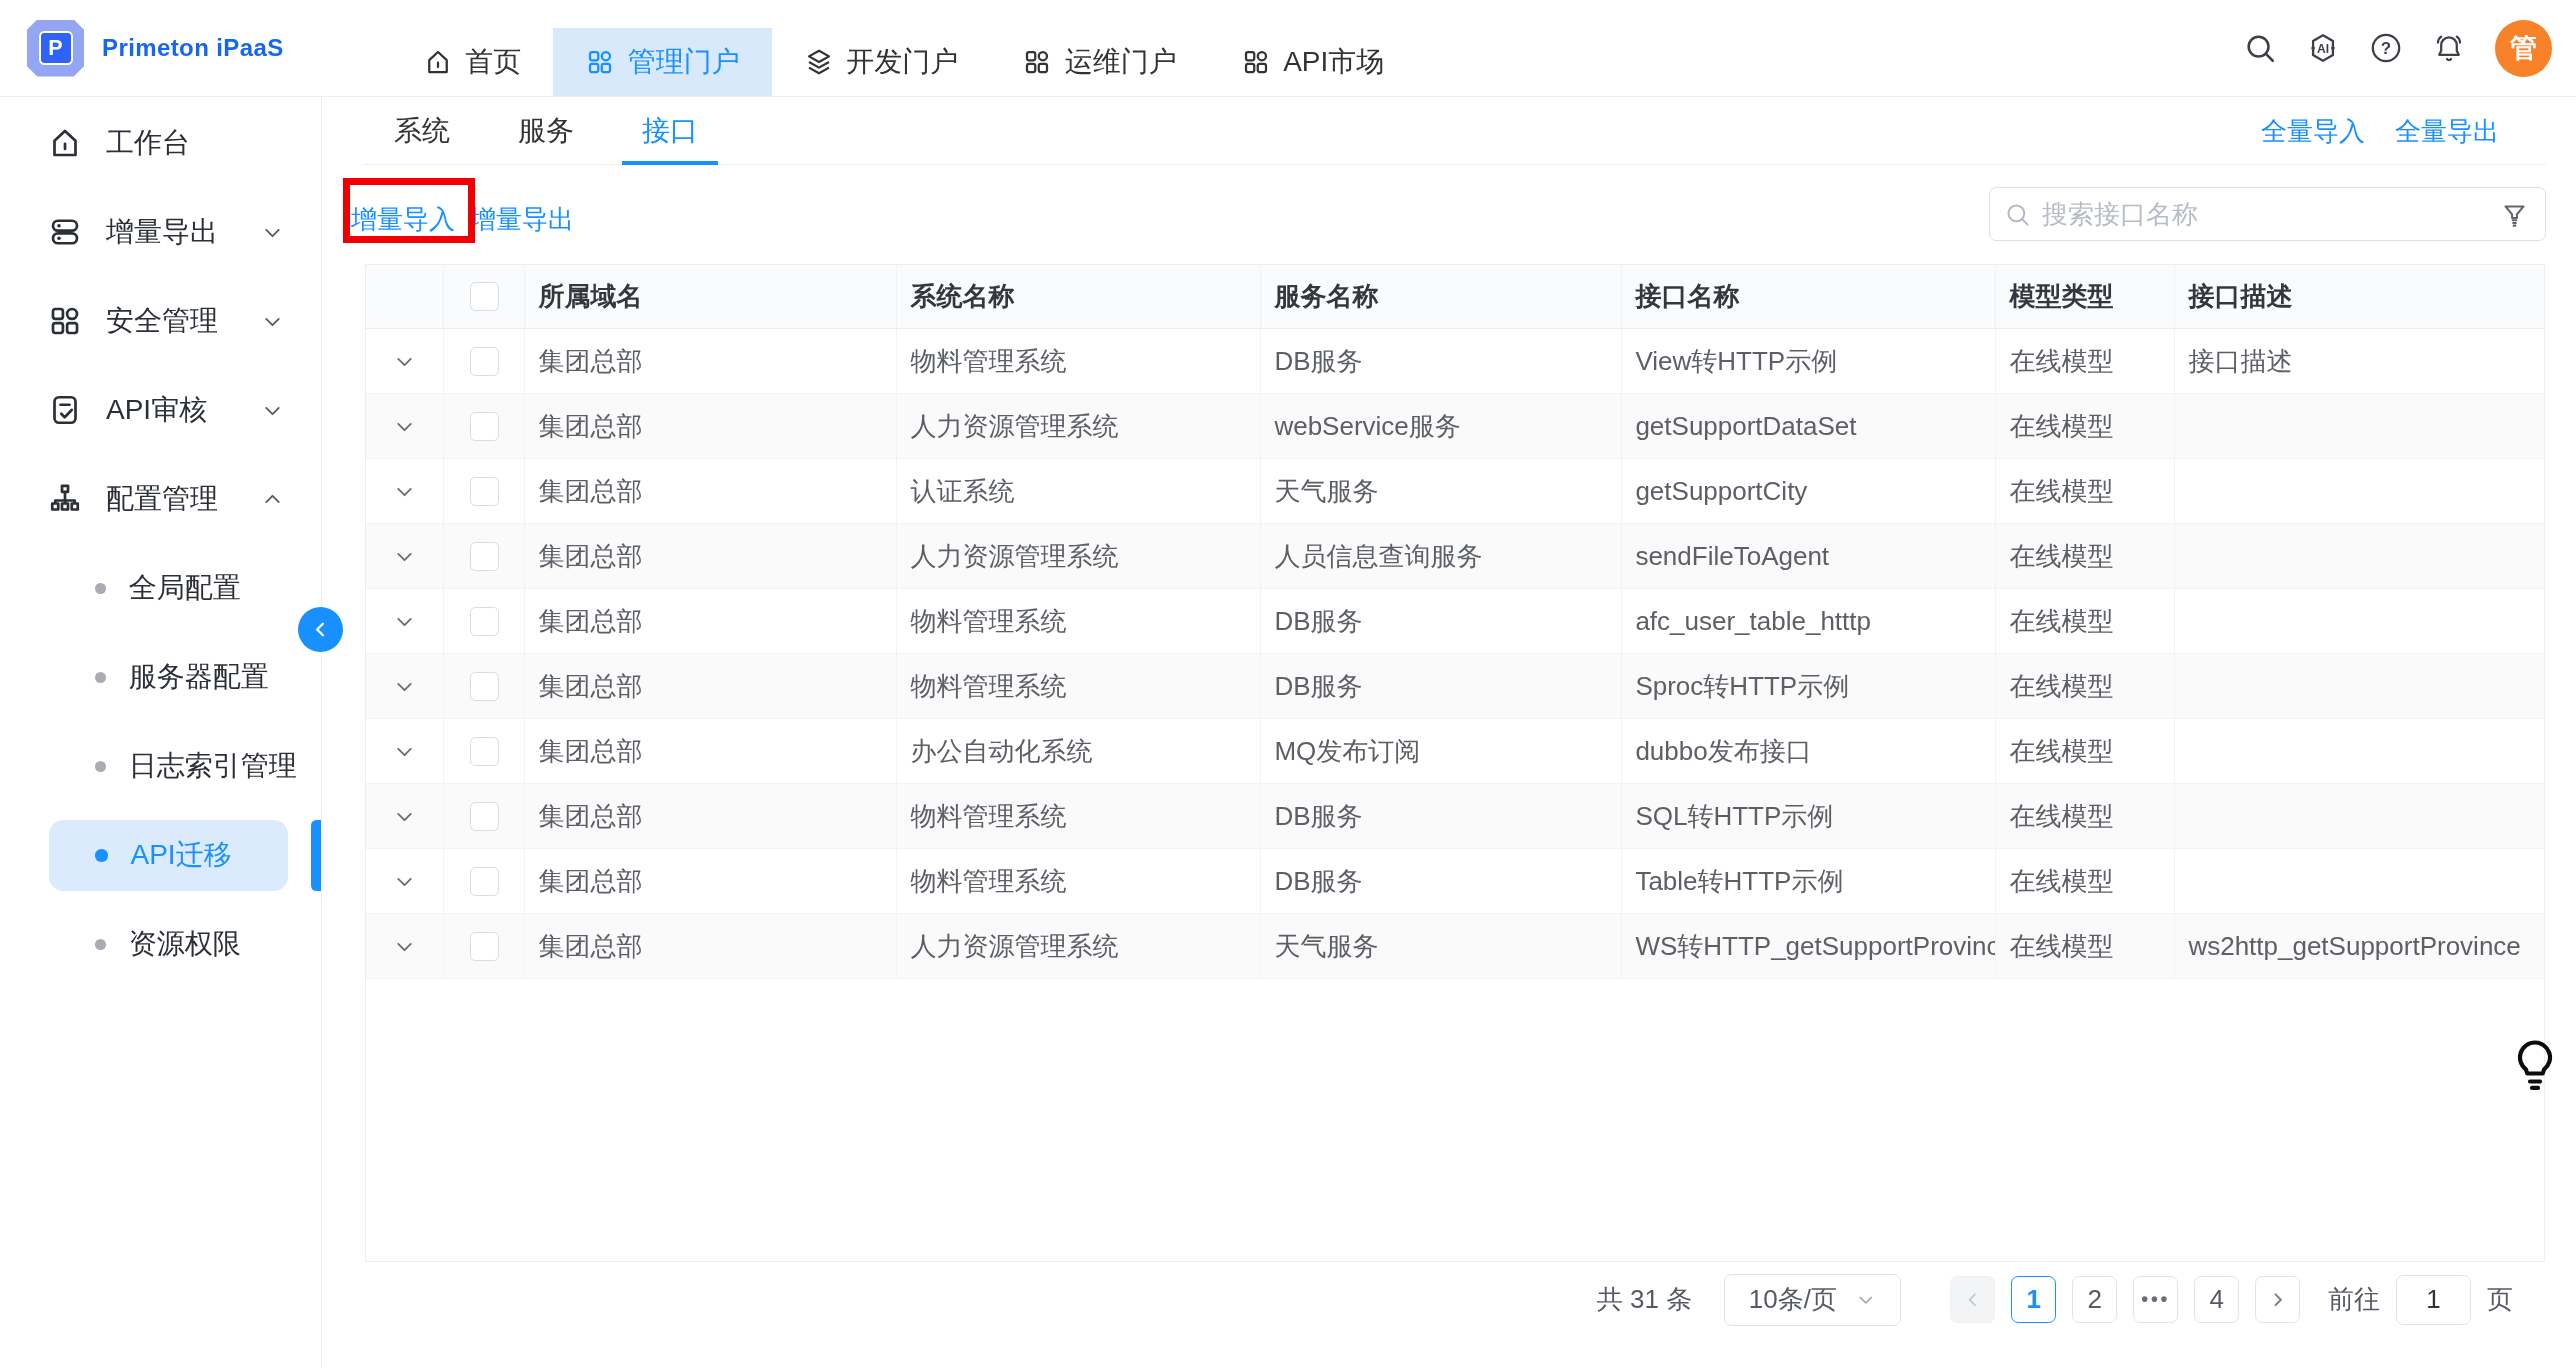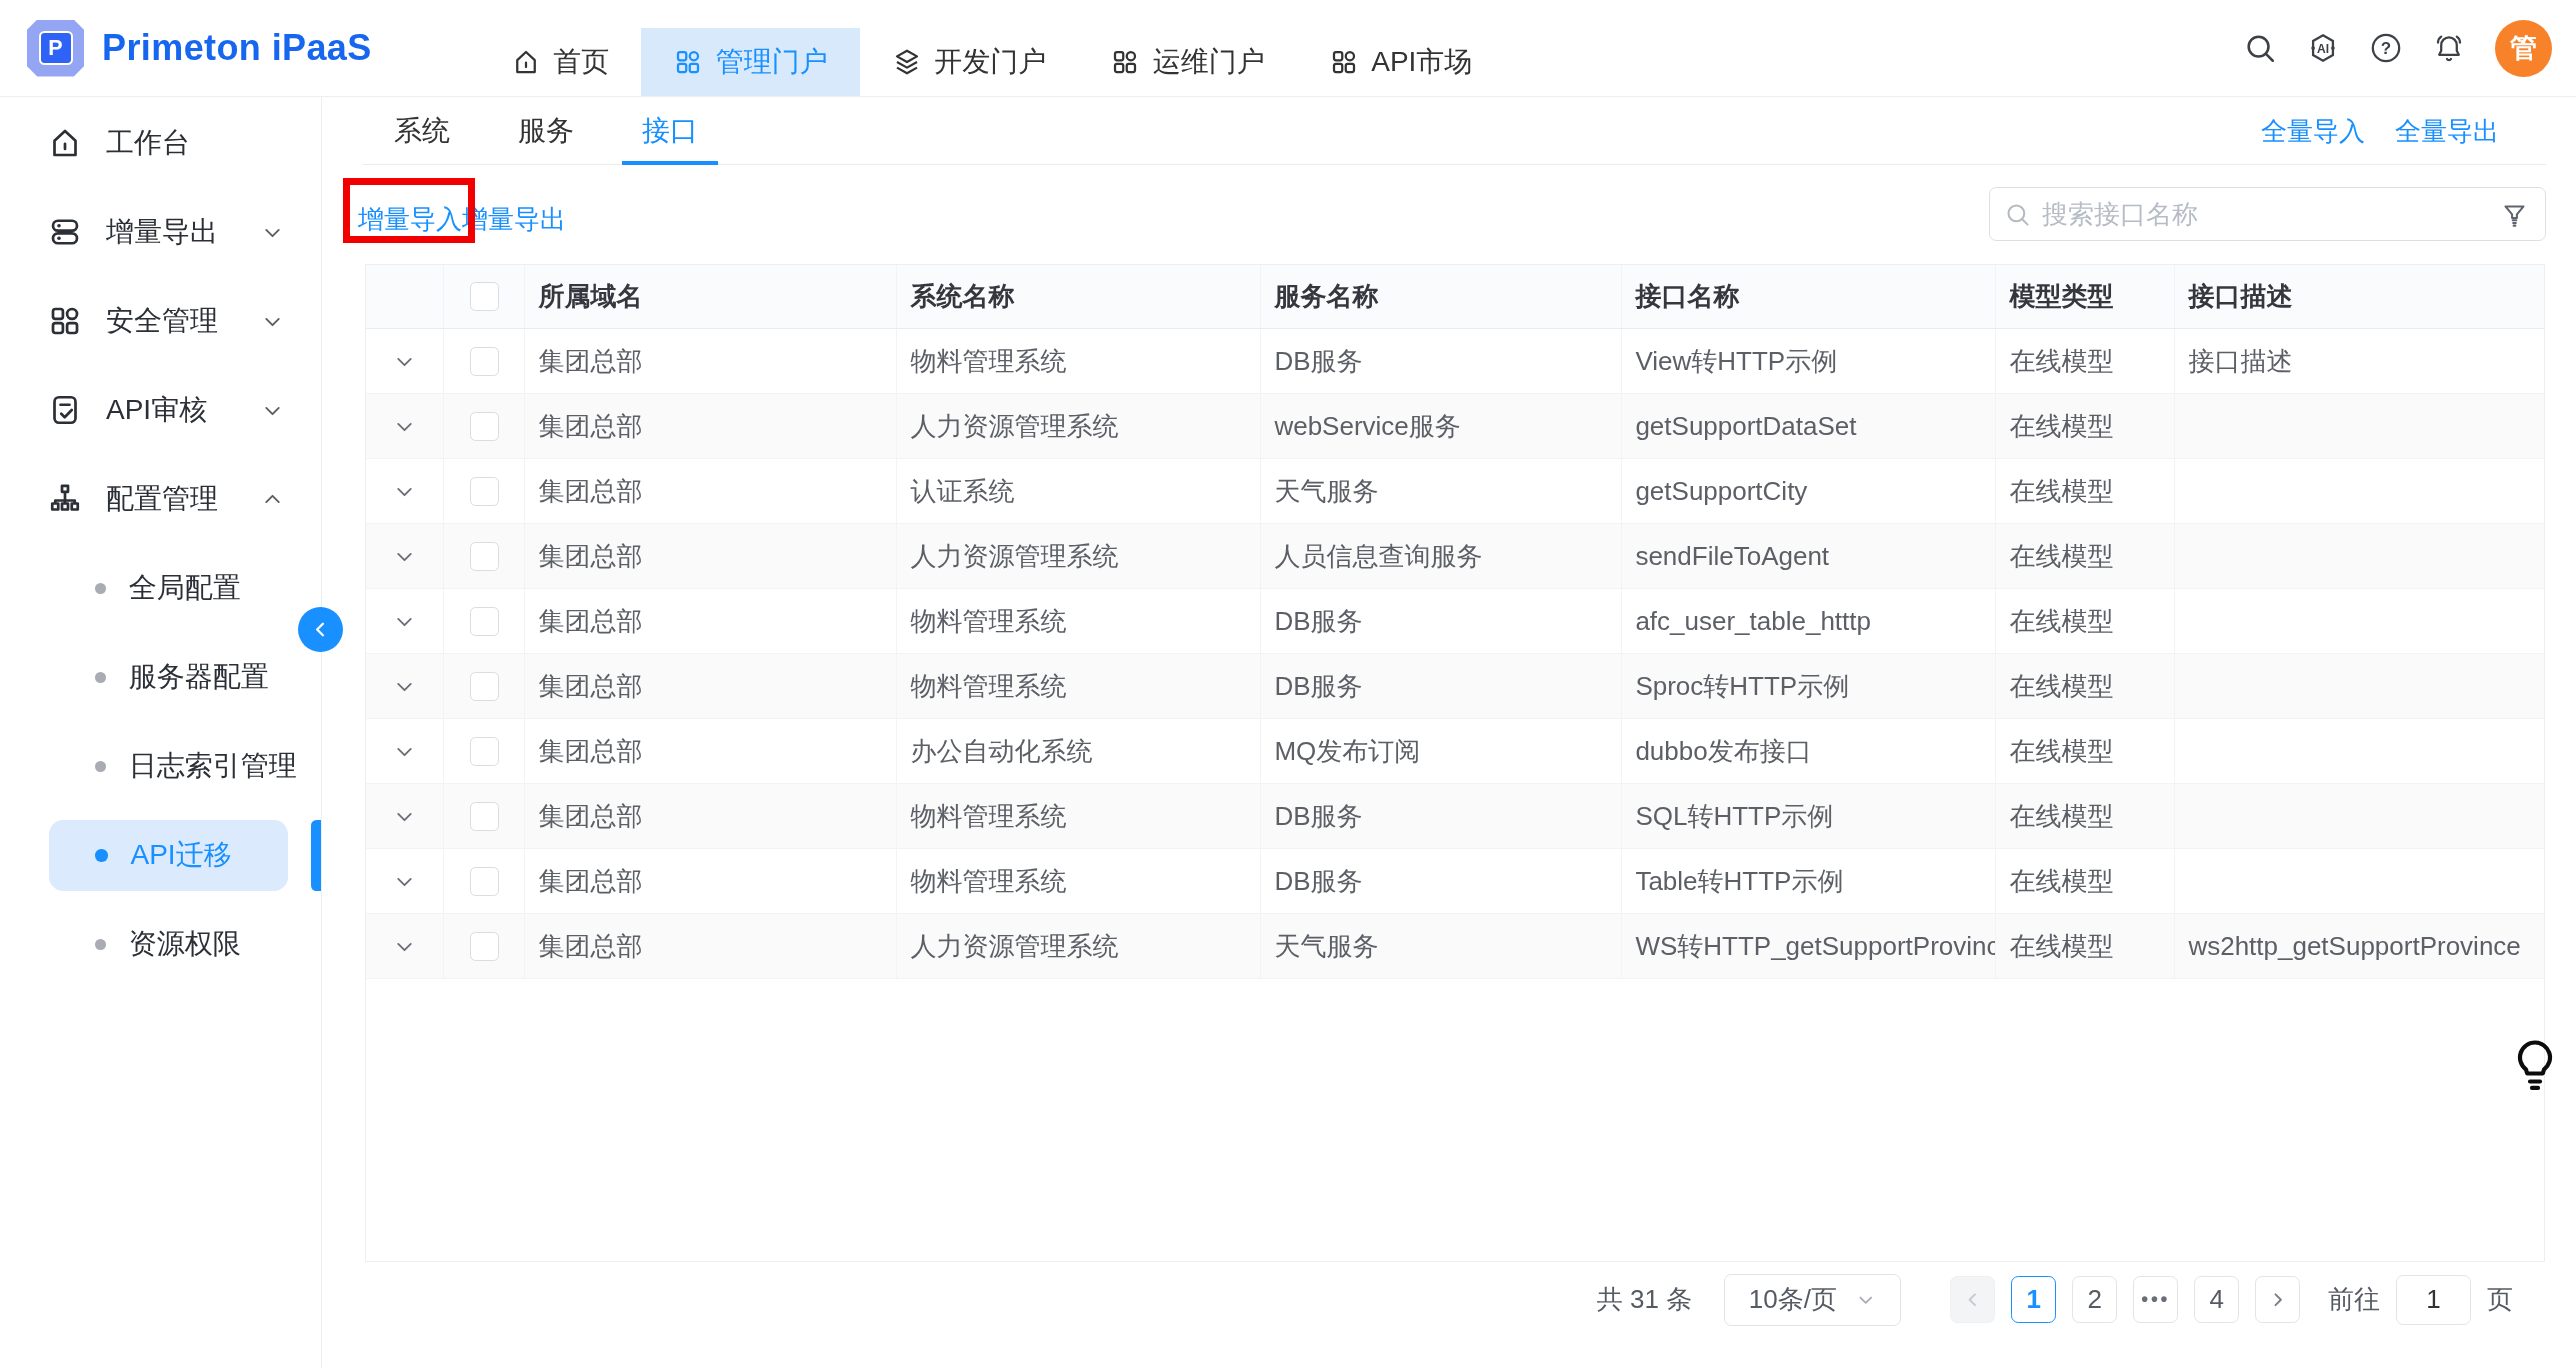--- a/index.html
+++ b/index.html
@@ -16,21 +16,21 @@
 
   
   .topbar{position:absolute;top:0;left:0;right:0;height:97px;background:#fff;
     border-bottom:0.9px solid var(--border);display:flex;align-items:center;z-index:6;}
   .brand{display:flex;align-items:center;margin-left:27px;cursor:pointer;}
   .logo{width:57px;height:57px;position:relative;background:#93a5f3;border-radius:9px;
     clip-path:polygon(18% 0,82% 0,100% 18%,100% 82%,82% 100%,18% 100%,0 82%,0 18%);}
   .logo-inner{position:absolute;left:50%;top:50%;transform:translate(-50%,-50%);
     width:34px;height:34px;background:#2e63f6;border:2.7px solid #fff;border-radius:5.4px;
     display:flex;align-items:center;justify-content:center;color:#fff;font-weight:bold;font-size:21.5px;}
-  .brand-title{color:#1666f0;font-size:36px;font-weight:bold;margin-left:18px;letter-spacing:0.4px;}
+  .brand-title{color:#1666f0;font-size:24px;font-weight:bold;margin-left:18px;letter-spacing:0.4px;}
   .nav{display:flex;align-items:stretch;height:100%;margin-left:107px;}
   .nav-item{display:flex;align-items:center;gap:12.5px;padding:16px 32px;font-size:28px;color:#333;cursor:pointer;margin-top:28px;}
   .nav-item.active{background:var(--accent-bg);color:var(--accent);}
   .nav-item svg{width:30px;height:30px;}
   .top-icons{position:absolute;right:0;top:0;height:100%;display:flex;align-items:center;gap:29px;padding-right:24px;}
   .tool-ic{width:34px;height:34px;color:#3d4147;cursor:pointer;}
   .avatar{width:57px;height:57px;border-radius:50%;background:var(--avatar);color:#fff;
     display:flex;align-items:center;justify-content:center;font-size:27px;font-weight:bold;cursor:pointer;}
 
   
@@ -61,21 +61,21 @@
   .tabs-row::after{content:'';position:absolute;left:41px;right:30px;bottom:0;height:0.9px;background:#e9ecf0;}
   .tab{font-size:28px;color:#333;margin-right:68px;position:relative;height:100%;
     display:flex;align-items:center;cursor:pointer;}
   .tab.active{color:var(--accent);}
   .tab.active::after{content:'';position:absolute;left:-19.7px;right:-19.7px;bottom:0;height:4.5px;
     background:var(--accent);z-index:2;}
   .header-links{position:absolute;right:77px;top:0;height:68px;display:flex;gap:30px;align-items:center;}
   .link-blue{color:var(--accent);font-size:26px;cursor:pointer;}
 
   .toolbar{position:relative;height:99px;}
-  .inc-links{position:absolute;left:36px;top:37px;display:flex;align-items:flex-end;}
+  .inc-links{position:absolute;left:29px;top:37px;display:flex;gap:15px;align-items:flex-end;}
   .red-box{position:absolute;left:20.6px;top:12.5px;width:132px;height:65px;border:7.2px solid var(--red);z-index:3;}
   .search-wrap{position:absolute;right:30px;top:22.4px;width:557px;height:54px;border:0.9px solid #dcdfe6;
     border-radius:7.2px;display:flex;align-items:center;padding:0 54px 0 14.3px;background:#fff;}
   .search-ic{width:27px;height:27px;color:#b4b9c2;margin-right:10.7px;flex:0 0 auto;}
   .search-input{border:none;outline:none;flex:1;font-size:26px;color:#333;background:transparent;
     font-family:inherit;}
   .search-input::placeholder{color:#b6bcc6;}
   .funnel{position:absolute;right:16px;top:12.5px;width:29px;height:29px;color:#5f646c;cursor:pointer;}
 
   

